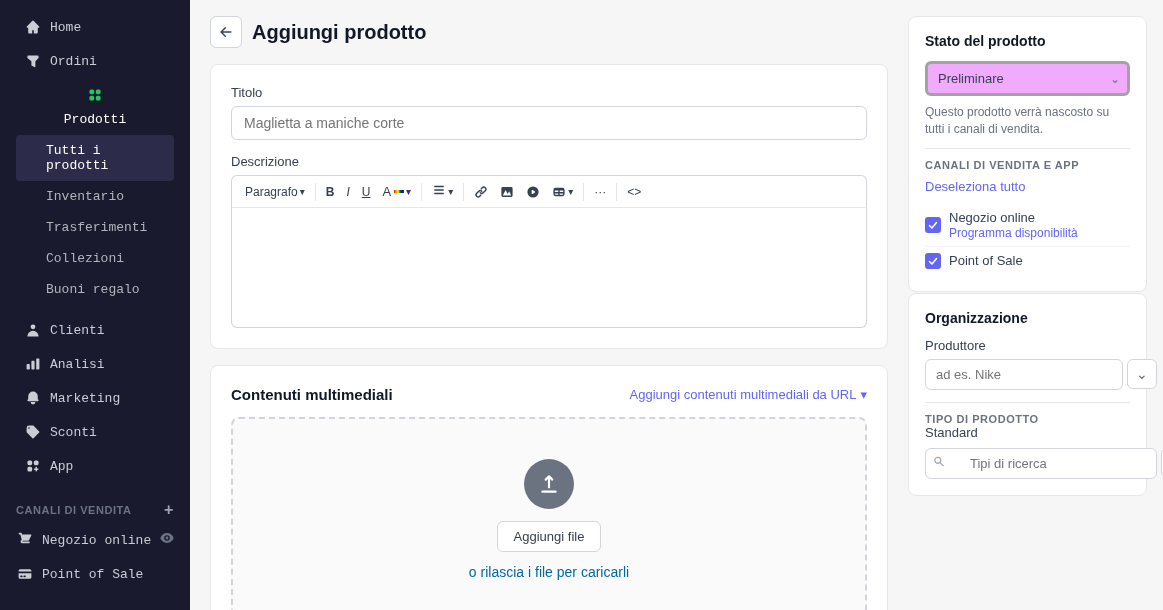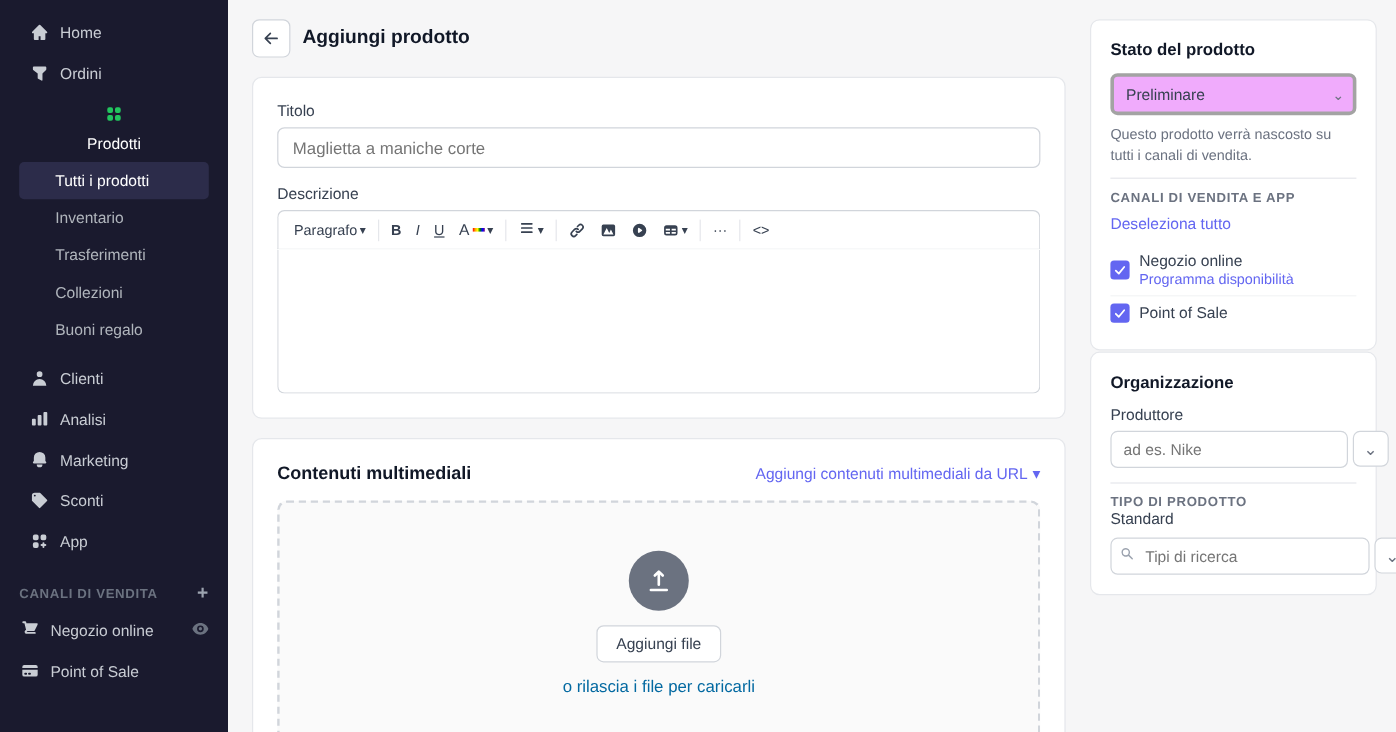--- a/index.html
+++ b/index.html
@@ -18,20 +18,21 @@
     }
     .sidebar-item {
       display: flex;
       align-items: center;
       gap: 8px;
       padding: 8px 16px;
       cursor: pointer;
       font-size: 13px;
       color: #c9cdd4;
       text-decoration: none;
+      font-family: Liberation Mono, monospace;
     }
     .sidebar-item.active { color: #ffffff; flex-direction: column; }
     .sidebar-item.sub { padding-left: 38px; font-size: 13px; color: #b0b5bc; }
     .sidebar-item.sub.active-sub { background: #2c2c4a; color: #ffffff; border-radius: 4px; margin: 0 8px; padding-left: 30px; }
     .sidebar-icon { width: 18px; height: 18px; display: flex; align-items: center; justify-content: center; flex-shrink: 0; }
     .sidebar-section-label {
       font-size: 11px;
       font-weight: 600;
       color: #6b7280;
       padding: 12px 16px 4px;
@@ -65,21 +66,21 @@
       border: 1px solid #d1d5db;
       border-radius: 6px;
       background: #ffffff;
       display: flex;
       align-items: center;
       justify-content: center;
       cursor: pointer;
       color: #374151;
       font-size: 16px;
     }
-    .page-title { font-size: 16px; font-weight: 600; color: #111827; }
+    .page-title { font-size: 20px; font-weight: 600; color: #111827; }
 
     .card {
       background: #ffffff;
       border: 1px solid #e5e7eb;
       border-radius: 8px;
       padding: 20px;
       margin-bottom: 16px;
     }
 
     .field-label {
@@ -290,21 +291,21 @@
       top: 50%;
       transform: translateY(-50%);
       color: #9ca3af;
       font-size: 13px;
       pointer-events: none;
     }
     .search-input {
       flex: 1;
       border: 1px solid #d1d5db;
       border-radius: 6px;
-      padding: 7px 10px 7px 28px;
+      padding: 7px 10px 7px 44px;
       font-size: 13px;
       color: #9ca3af;
       outline: none;
     }
     .search-btn {
       border: 1px solid #d1d5db;
       background: #fff;
       border-radius: 6px;
       padding: 6px 8px;
       cursor: pointer;

